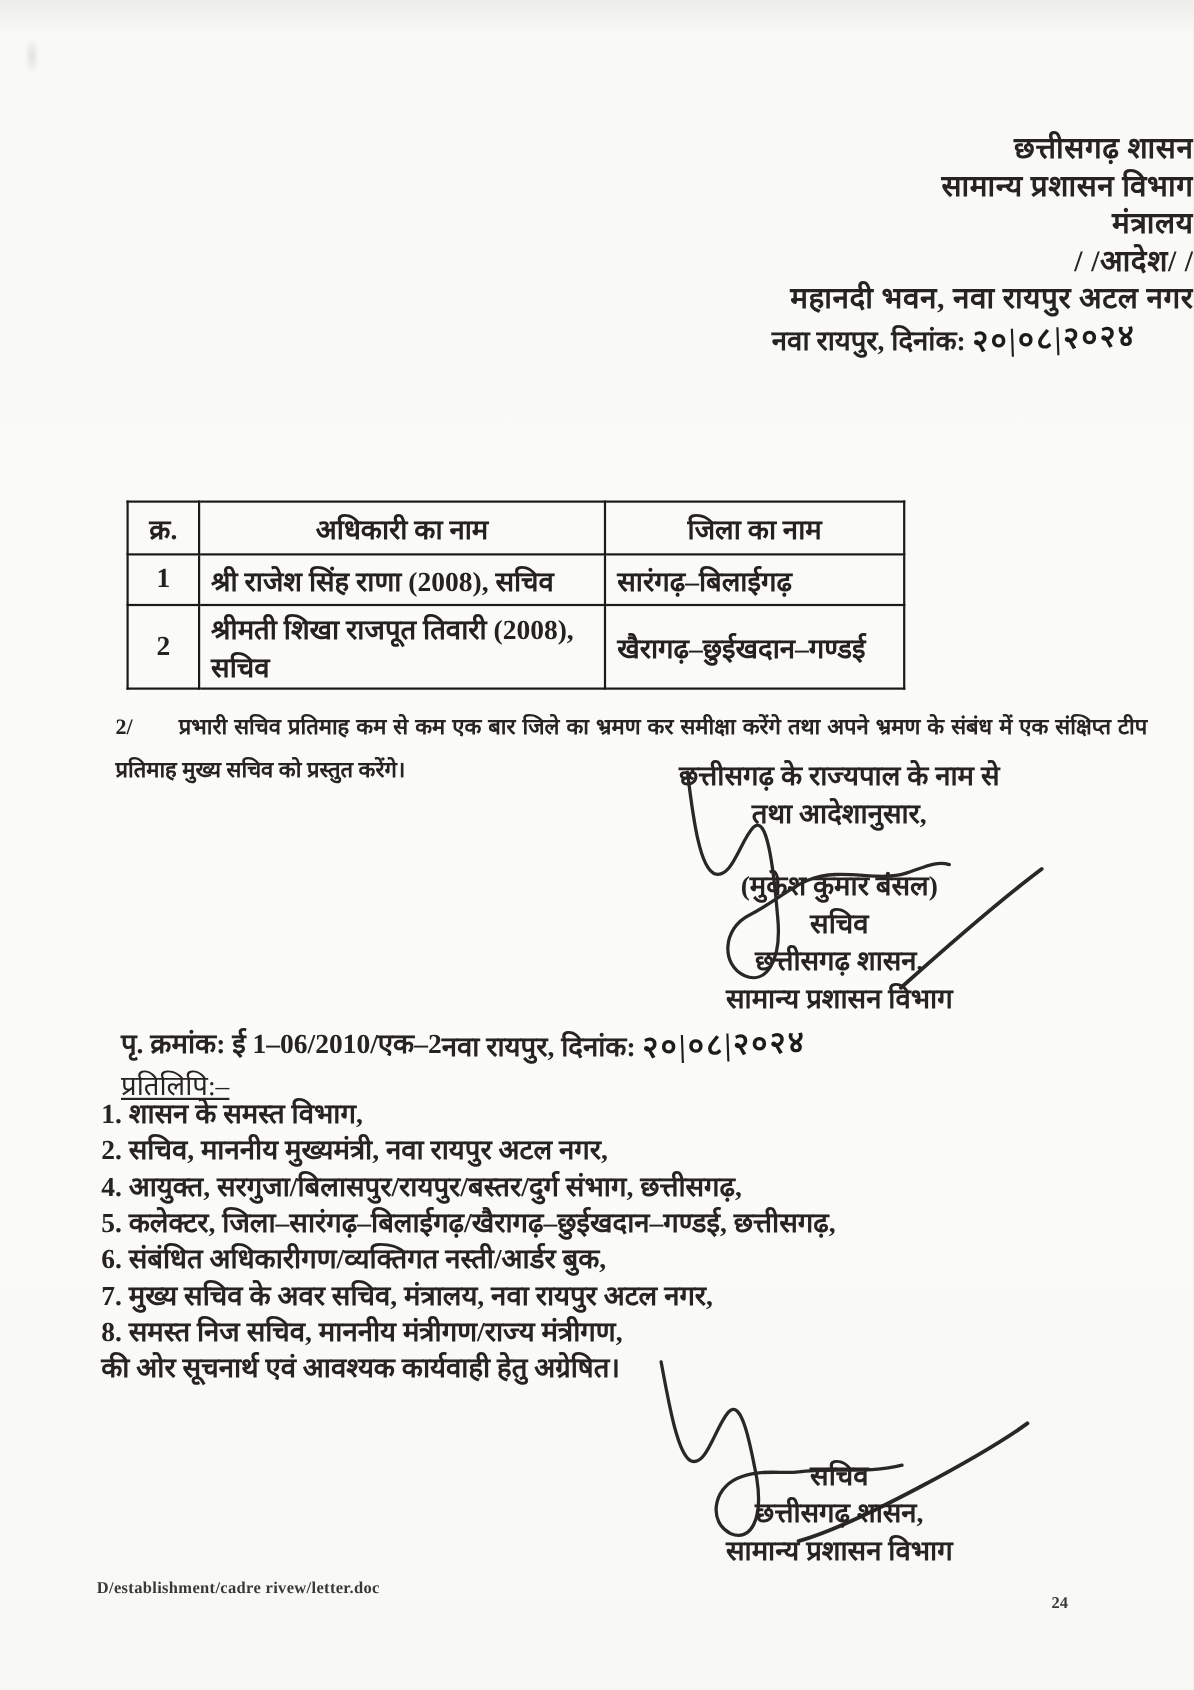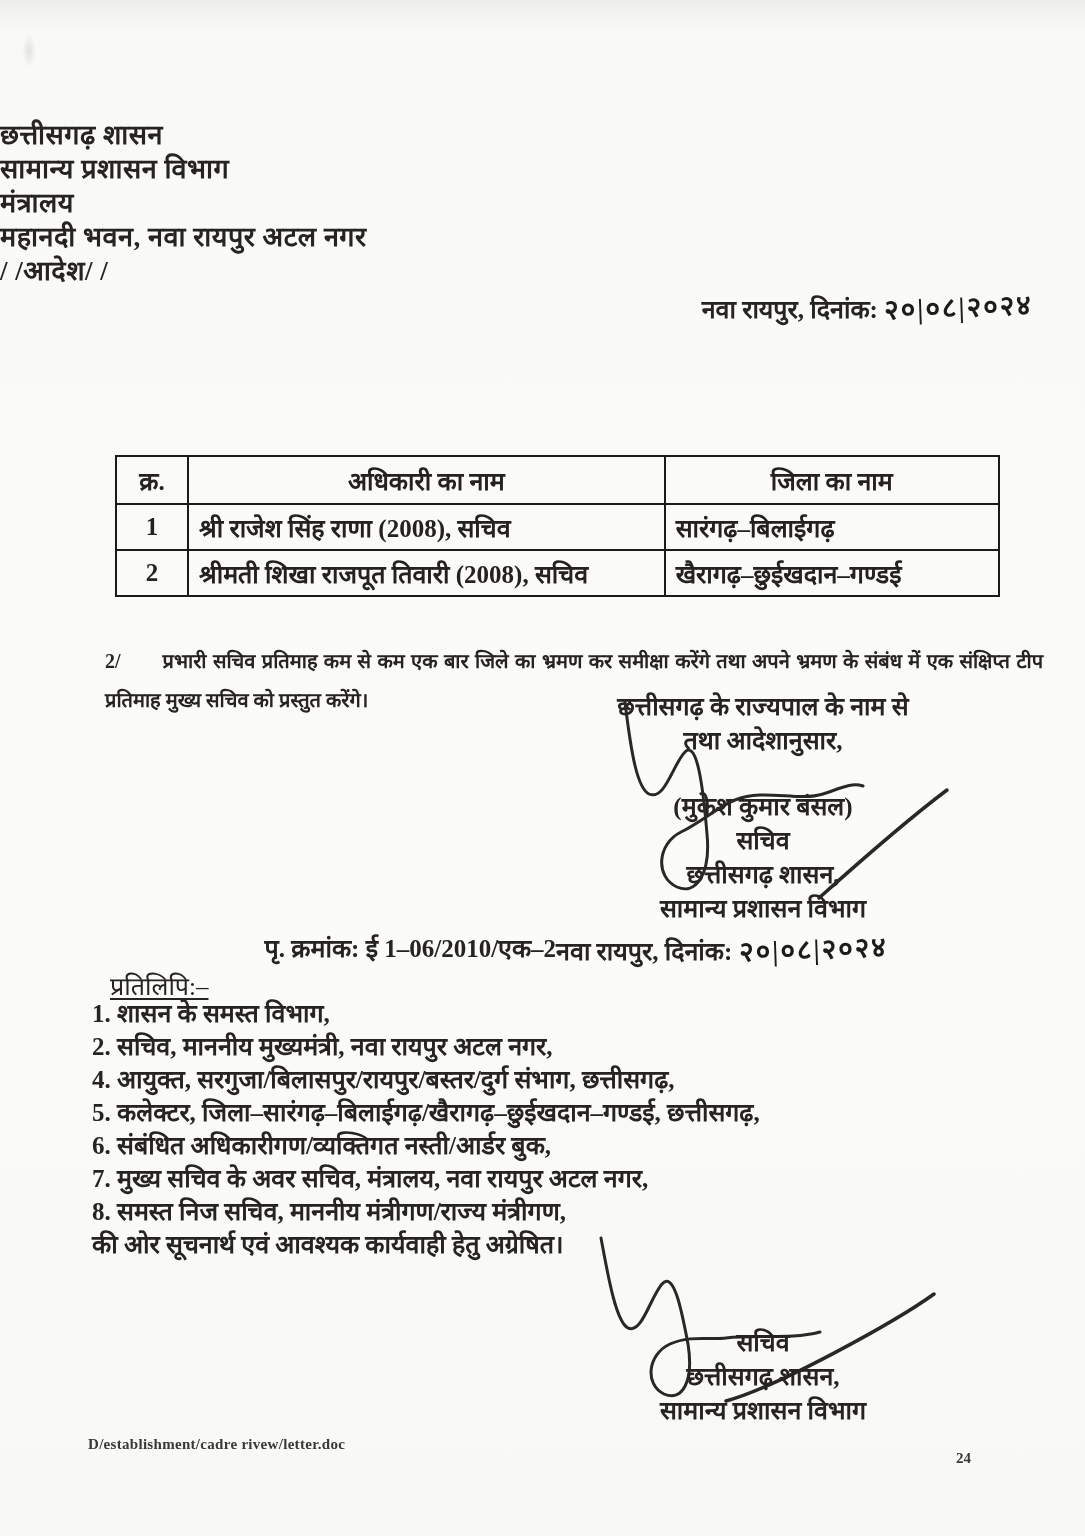--- a/index.html
+++ b/index.html
@@ -18,21 +18,21 @@
     color: #262320;
     overflow: hidden;
   }
   .doc-text { font-weight: 600; }
 
   .header-block {
     position: absolute;
     top: 118px;
     left: 0;
     width: 1085px;
-    text-align: left;
+    text-align: right;
     font-size: 27px;
     line-height: 34px;
     font-weight: 700;
     letter-spacing: 0.5px;
   }
   .dateline-1 {
     position: absolute;
     top: 288px;
     right: 52px;
     font-size: 25px;
@@ -53,21 +53,21 @@
     width: 932px;
     font-size: 25px;
     line-height: 37px;
     font-weight: 600;
     text-align: justify;
   }
   .officer-table {
     position: absolute;
     top: 455px;
     left: 115px;
-    width: 885px;
+    width: 708px;
     border-collapse: collapse;
     font-size: 25px;
     font-weight: 600;
     color: #24211e;
   }
   .officer-table th, .officer-table td {
     border: 2.5px solid #1c1a18;
     padding: 3px 10px;
   }
   .officer-table th { font-weight: 700; text-align: center; height: 40px; }
@@ -100,21 +100,21 @@
     font-weight: 600;
   }
   .sig-gap { height: 32px; }
 
   .ref-row {
     position: absolute;
     top: 930px;
     left: 110px;
     width: 932px;
     display: flex;
-    justify-content: center;
+    justify-content: flex-start;
     font-size: 25px;
     font-weight: 700;
   }
   .copy-label {
     position: absolute;
     top: 968px;
     left: 110px;
     font-size: 25px;
     font-weight: 400;
     text-decoration: underline;
@@ -172,22 +172,22 @@
 <body>
 
 <div class="page">
 
   <div class="smudge"></div>
 
   <div class="header-block">
     <div>छत्तीसगढ़ शासन</div>
     <div>सामान्य प्रशासन विभाग</div>
     <div>मंत्रालय</div>
+    <div>/ /आदेश/ /</div>
     <div>महानदी भवन, नवा रायपुर अटल नगर</div>
-    <div>/ /आदेश/ /</div>
   </div>
 
   <div class="dateline-1 doc-text">
     <span>नवा रायपुर, दिनांक:</span>
     <span class="hand">२०|०८|२०२४</span>
   </div>
 
 
   <table class="officer-table">
     <thead>

